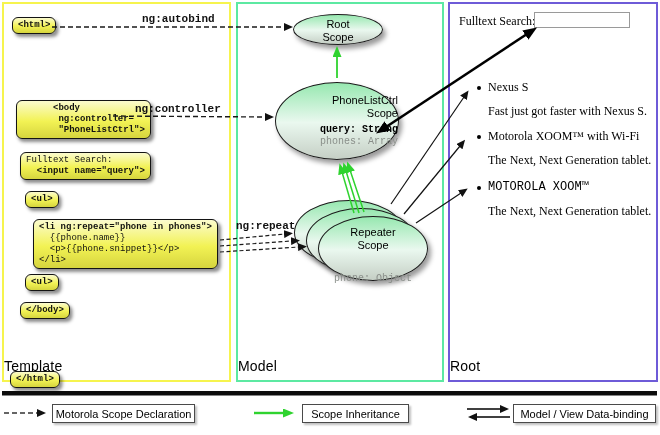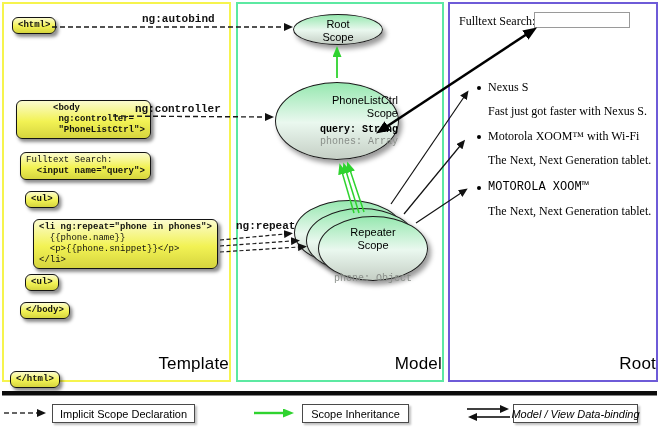--- a/index.html
+++ b/index.html
@@ -4,22 +4,22 @@
 <style>
   html,body { margin:0; padding:0; background:#fff; }
   #canvas { position:relative; width:660px; height:435px; background:#fff; overflow:hidden;
             font-family:"Liberation Sans",sans-serif; }
 
   
   .col { position:absolute; top:2px; height:380px; border:2px solid; background:#fff; box-sizing:border-box; }
   #col-template { left:2px;  width:229px; border-color:#f6f44e; }
   #col-model    { left:236px; width:208px; border-color:#5ce9a2; }
   #col-view     { left:448px; width:210px; border-color:#6e5bd8; }
-  .col-title { position:absolute; bottom:6px; left:0; right:0; text-align:right;
-               font-size:17px; color:#000; letter-spacing:.2px; }
+  .col-title { position:absolute; bottom:6px; left:0; right:0; text-align:left;
+               font-size:14px; color:#000; letter-spacing:.2px; }
 
   
   .codebox { position:absolute; box-sizing:border-box;
              background:linear-gradient(180deg,#fbfbce 0%,#f2f254 55%,#d6d53e 100%);
              border:1.5px solid #141414; border-radius:6px;
              box-shadow:2.5px 3px 3.5px rgba(0,0,0,.45);
              font-family:"Liberation Mono",monospace; font-size:9px; font-weight:bold;
              color:#101010; line-height:11px; white-space:pre; padding:2px 5px; }
   .codebox .normal { font-weight:normal; }
   .code-line { white-space:pre; }
@@ -120,23 +120,23 @@
   <div class="view-text serif" style="left:488px;top:104px;">Fast just got faster with Nexus S.</div>
 
   <span class="bullet-dot" style="left:477px;top:135px;"></span>
   <div class="view-text serif" style="left:488px;top:129px;">Motorola XOOM™ with Wi-Fi</div>
   <div class="view-text serif" style="left:488px;top:153px;">The Next, Next Generation tablet.</div>
 
   <span class="bullet-dot" style="left:477px;top:186px;"></span>
   <div class="view-text serif" style="left:488px;top:180px;font-family:Liberation Mono, monospace;">MOTOROLA XOOM™</div>
   <div class="view-text serif" style="left:488px;top:204px;">The Next, Next Generation tablet.</div>
 
-  <div class="legend-box" style="left:52px;width:143px;">Implicit Scope Declaration</div>
+  <div class="legend-box" style="left:52px;width:143px;">Motorola Scope Declaration</div>
   <div class="legend-box" style="left:302px;width:107px;">Scope Inheritance</div>
-  <div class="legend-box" style="left:513px;width:125px;font-style:italic;">Model / View Data-binding</div>
+  <div class="legend-box" style="left:513px;width:143px;">Model / View Data-binding</div>
 
   <svg class="overlay" width="660" height="435" viewBox="0 0 660 435">
     <defs>
       <marker id="mkB" markerUnits="userSpaceOnUse" markerWidth="9" markerHeight="8" refX="1" refY="4" orient="auto">
         <path d="M0,0 L9,4 L0,8 z" fill="#111"></path>
       </marker>
       <marker id="mkBig" markerUnits="userSpaceOnUse" markerWidth="14" markerHeight="11" refX="2" refY="5.5" orient="auto-start-reverse">
         <path d="M0,0 L14,5.5 L0,11 z" fill="#000"></path>
       </marker>
       <marker id="mkG" markerUnits="userSpaceOnUse" markerWidth="11" markerHeight="9" refX="2" refY="4.5" orient="auto">

